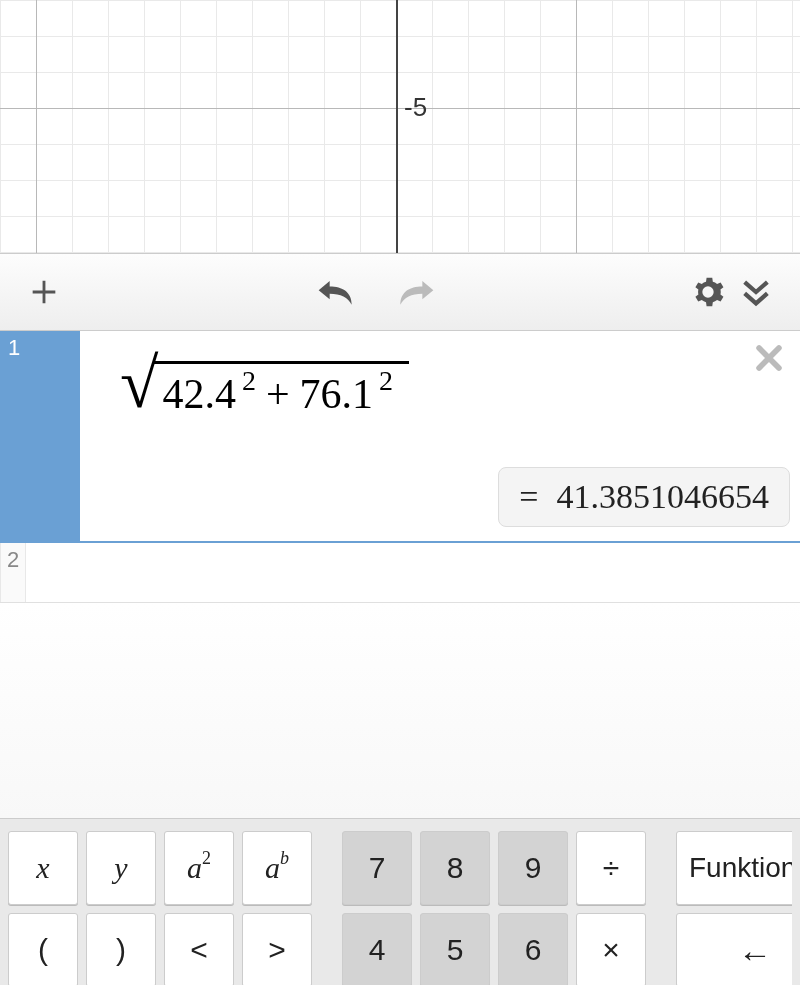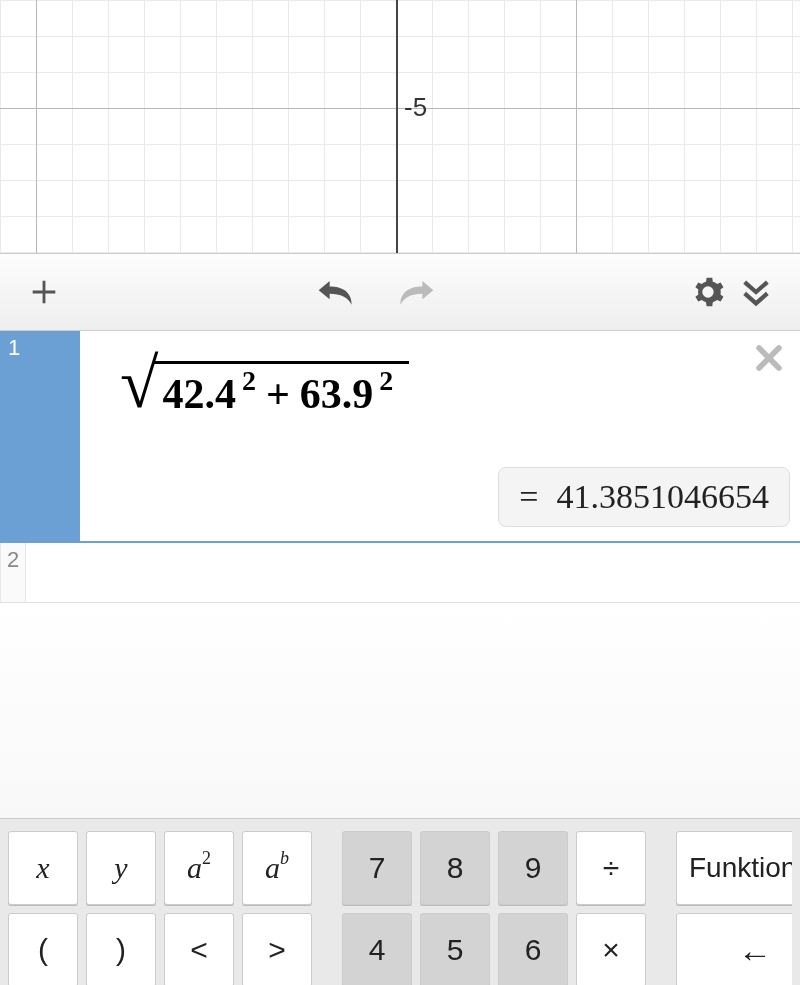--- a/index.html
+++ b/index.html
@@ -83,21 +83,20 @@
   }
   .sqrt-sym { font-size: 70px; line-height: 70px; margin-right: -4px; position: relative; top: -2px; }
   .radicand {
     border-top: 3px solid #000;
     padding: 6px 10px 0 8px;
     display: flex;
     align-items: baseline;
     gap: 4px;
     position: relative;
     top: 10px;
-    font-weight: bold;
   }
   .radicand .sup { font-size: 28px; position: relative; top: -18px; margin-left: 2px; margin-right: 6px; }
 
   .result {
     position: absolute;
     right: 10px;
     bottom: 14px;
     background: #f4f4f4;
     border: 1px solid #ddd;
     border-radius: 8px;
@@ -250,21 +249,21 @@
         <svg width="34" height="34" viewBox="0 0 24 24">
             <path stroke="#bbb" stroke-width="4" stroke-linecap="round" d="M5 5l14 14M19 5L5 19"></path>
           </svg>
       </div>
       <div class="formula">
         <span class="sqrt-sym">√</span>
         <span class="radicand">
           <span>42.4</span>
           <span class="sup">2</span>
           <span>+</span>
-          <span style="margin-left:6px">63.9</span>
+          <span style="margin-left:6px">76.1</span>
           <span class="sup">2</span>
         </span>
       </div>
       <div class="result">
         <span>=</span>
         <span>41.3851046654</span>
       </div>
     </div>
   </div>
   <div class="expr-row-empty">

